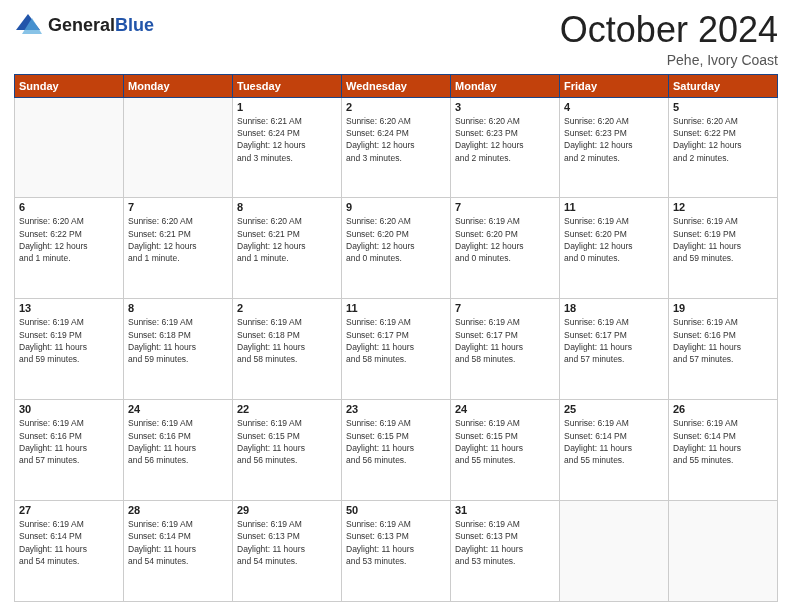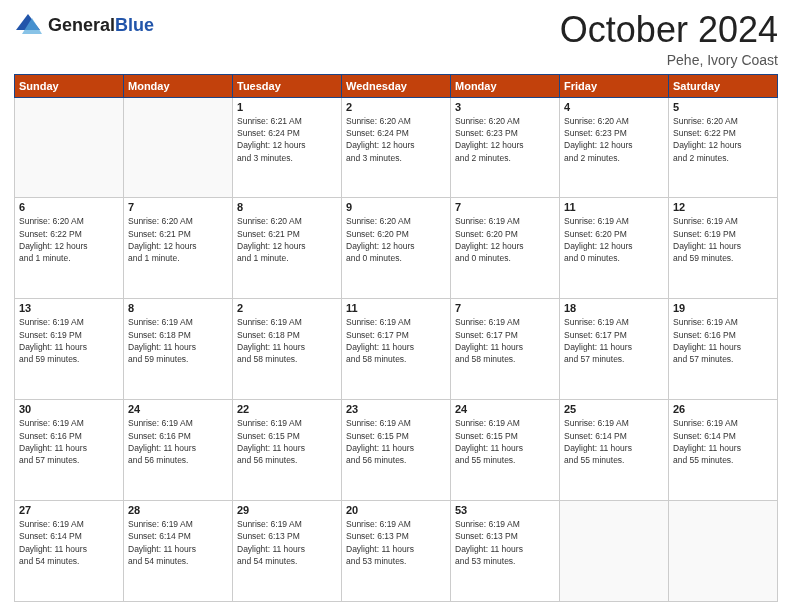--- a/index.html
+++ b/index.html
@@ -331,28 +331,28 @@
 and 54 minutes.</div>
           </td>
           <td>
             <span class="day-num">29</span>
             <div class="day-info" style="white-space: pre-line;">Sunrise: 6:19 AM
 Sunset: 6:13 PM
 Daylight: 11 hours
 and 54 minutes.</div>
           </td>
           <td>
-            <span class="day-num">20</span>
+            <span class="day-num">50</span>
             <div class="day-info" style="white-space: pre-line;">Sunrise: 6:19 AM
 Sunset: 6:13 PM
 Daylight: 11 hours
 and 53 minutes.</div>
           </td>
           <td>
-            <span class="day-num">53</span>
+            <span class="day-num">31</span>
             <div class="day-info" style="white-space: pre-line;">Sunrise: 6:19 AM
 Sunset: 6:13 PM
 Daylight: 11 hours
 and 53 minutes.</div>
           </td>
           <td class="empty"></td>
           <td class="empty"></td>
         </tr>
       </tbody>
   </table>

